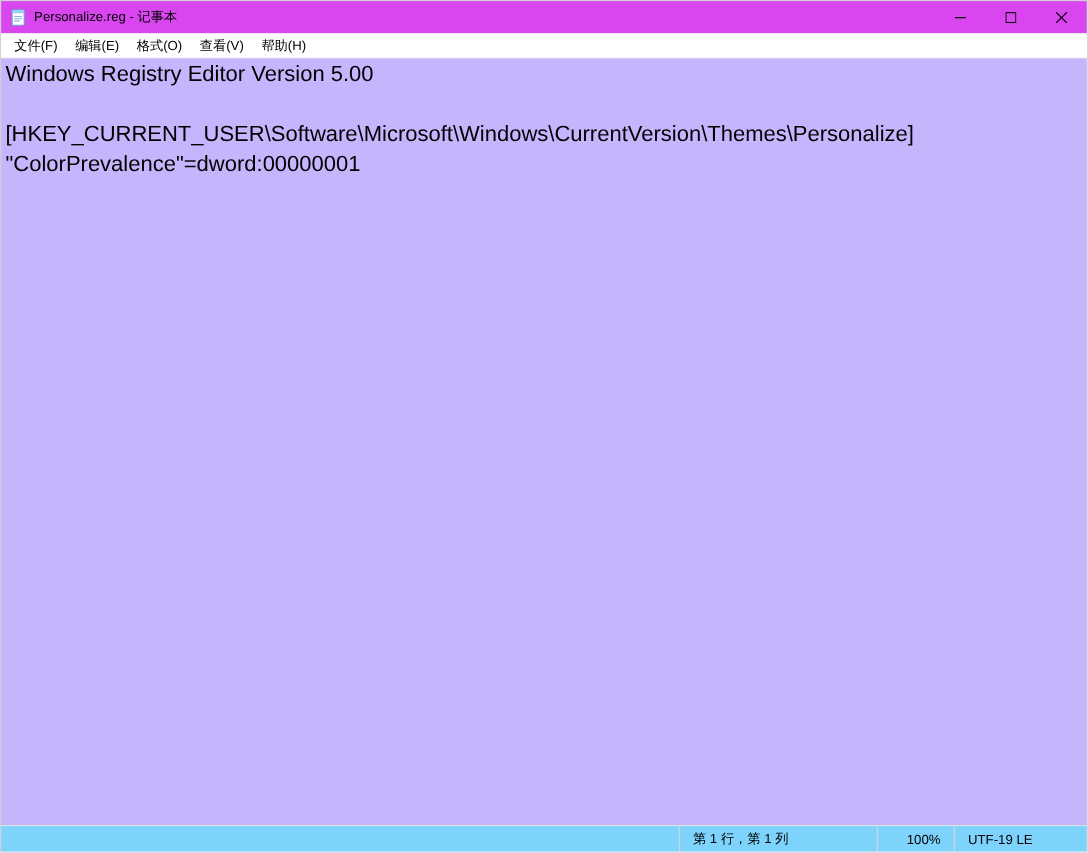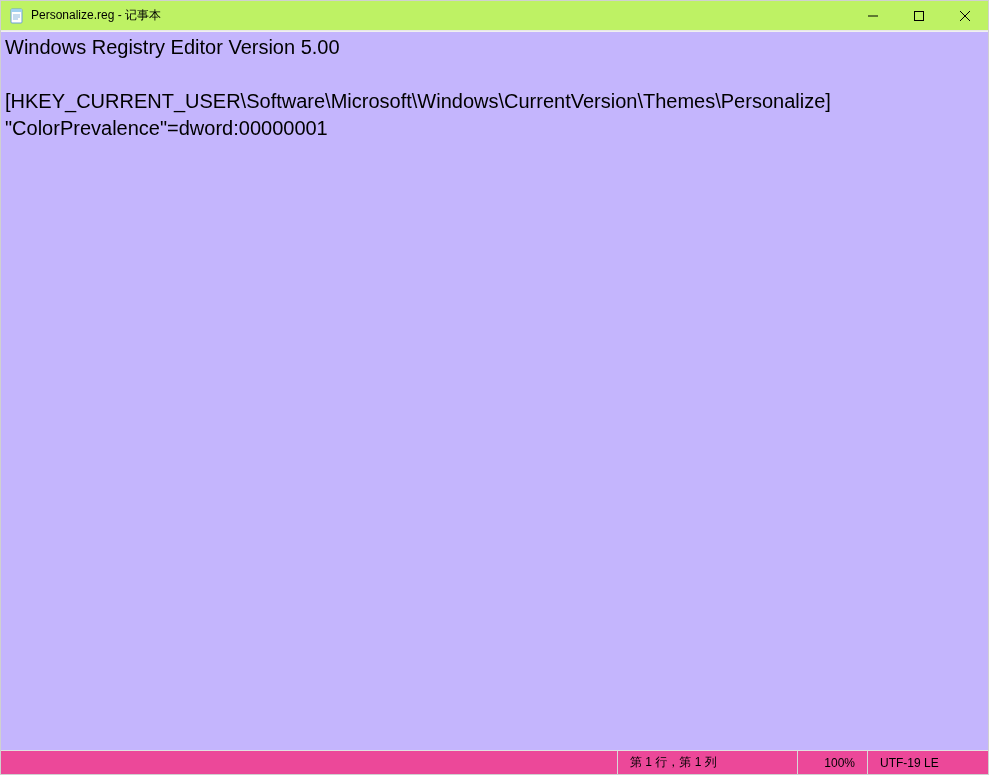--- a/index.html
+++ b/index.html
@@ -14,21 +14,21 @@
   }
   .window {
     width: 989px; height: 775px;
     display: flex; flex-direction: column;
     border: 1px solid #d0d0d0;
     background: #fff;
   }
   .titlebar {
     height: 30px;
     display: flex; align-items: center;
-    background: #bef264;
+    background: #d946ef;
     border-bottom: 1px solid #e8e8e8;
     padding-left: 8px;
     user-select: none;
   }
   .titlebar .app-icon {
     width: 16px; height: 16px;
     margin-right: 6px;
     display: inline-flex; align-items: center; justify-content: center;
   }
   .titlebar .title {
@@ -83,21 +83,21 @@
     white-space: pre;
     overflow-y: scroll;
     overflow-x: auto;
     background: #c4b5fd;
     color: #000;
   }
 
   .statusbar {
     height: 24px;
     border-top: 1px solid #e0e0e0;
-    background: #ec4899;
+    background: #7dd3fc;
     display: flex;
     align-items: stretch;
     font-size: 12px;
     color: #000;
     user-select: none;
   }
   .statusbar .left-pad { flex: 1; border-right: 1px solid #d8d8d8; }
   .statusbar .cell {
     display: flex; align-items: center;
     padding: 0 12px;
@@ -144,20 +144,27 @@
       </div>
       <div class="win-btn close">
         <svg width="10" height="10" viewBox="0 0 10 10">
           <line x1="0" y1="0" x2="10" y2="10" stroke="currentColor" stroke-width="1"></line>
           <line x1="10" y1="0" x2="0" y2="10" stroke="currentColor" stroke-width="1"></line>
         </svg>
       </div>
     </div>
   </div>
 
+  <div class="menubar">
+    <div class="menu-item">文件(F)</div>
+    <div class="menu-item">编辑(E)</div>
+    <div class="menu-item">格式(O)</div>
+    <div class="menu-item">查看(V)</div>
+    <div class="menu-item">帮助(H)</div>
+  </div>
 
   <div class="editor-wrap">
     <textarea class="editor" spellcheck="false" style="">Windows Registry Editor Version 5.00
 
 [HKEY_CURRENT_USER\Software\Microsoft\Windows\CurrentVersion\Themes\Personalize]
 "ColorPrevalence"=dword:00000001</textarea>
   </div>
 
   <div class="statusbar">
     <div class="left-pad"></div>

